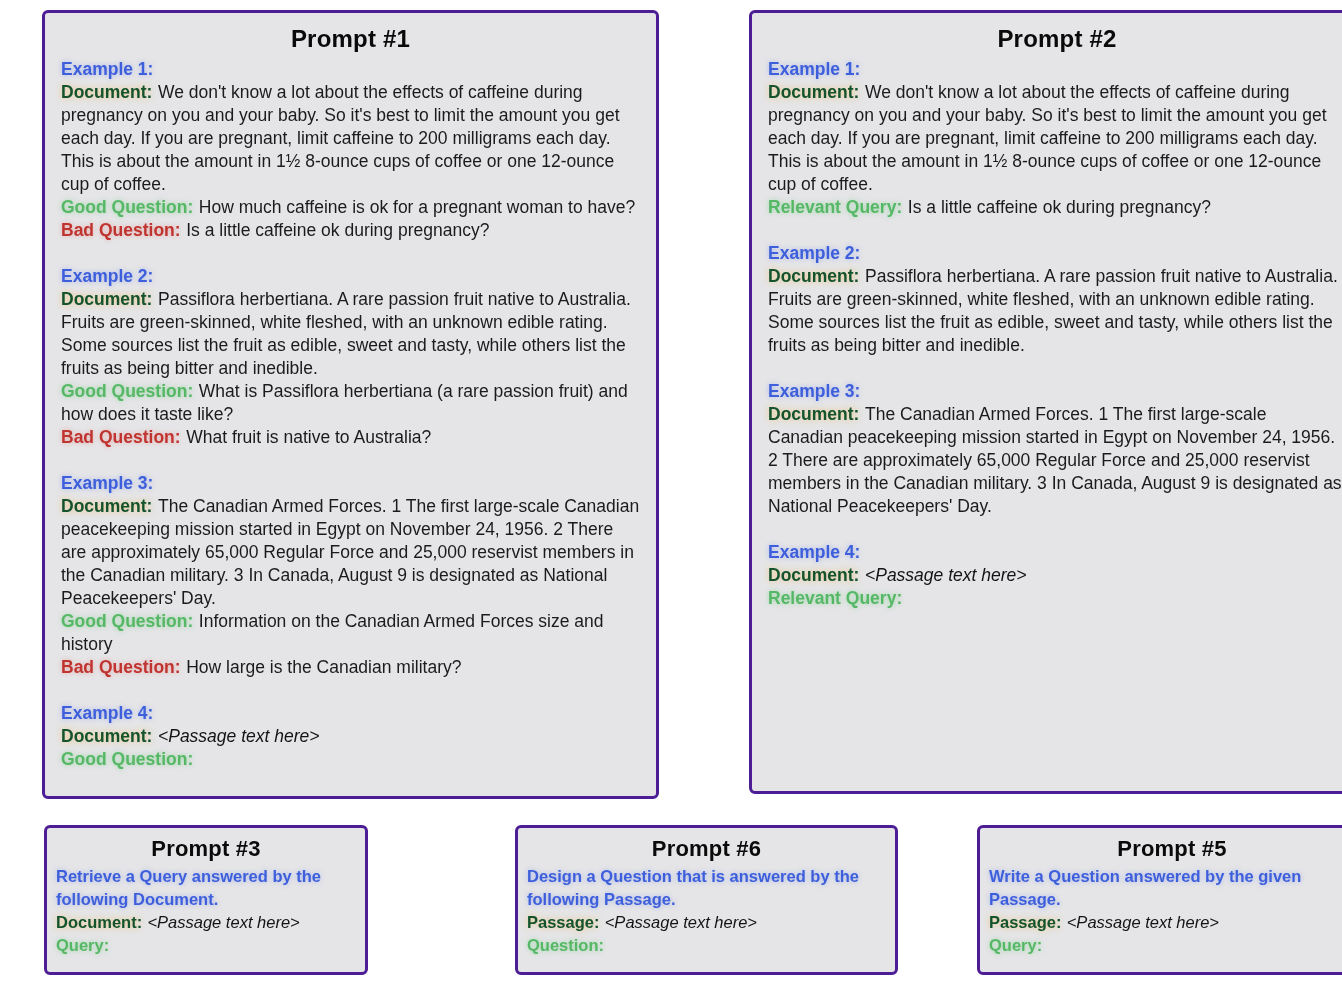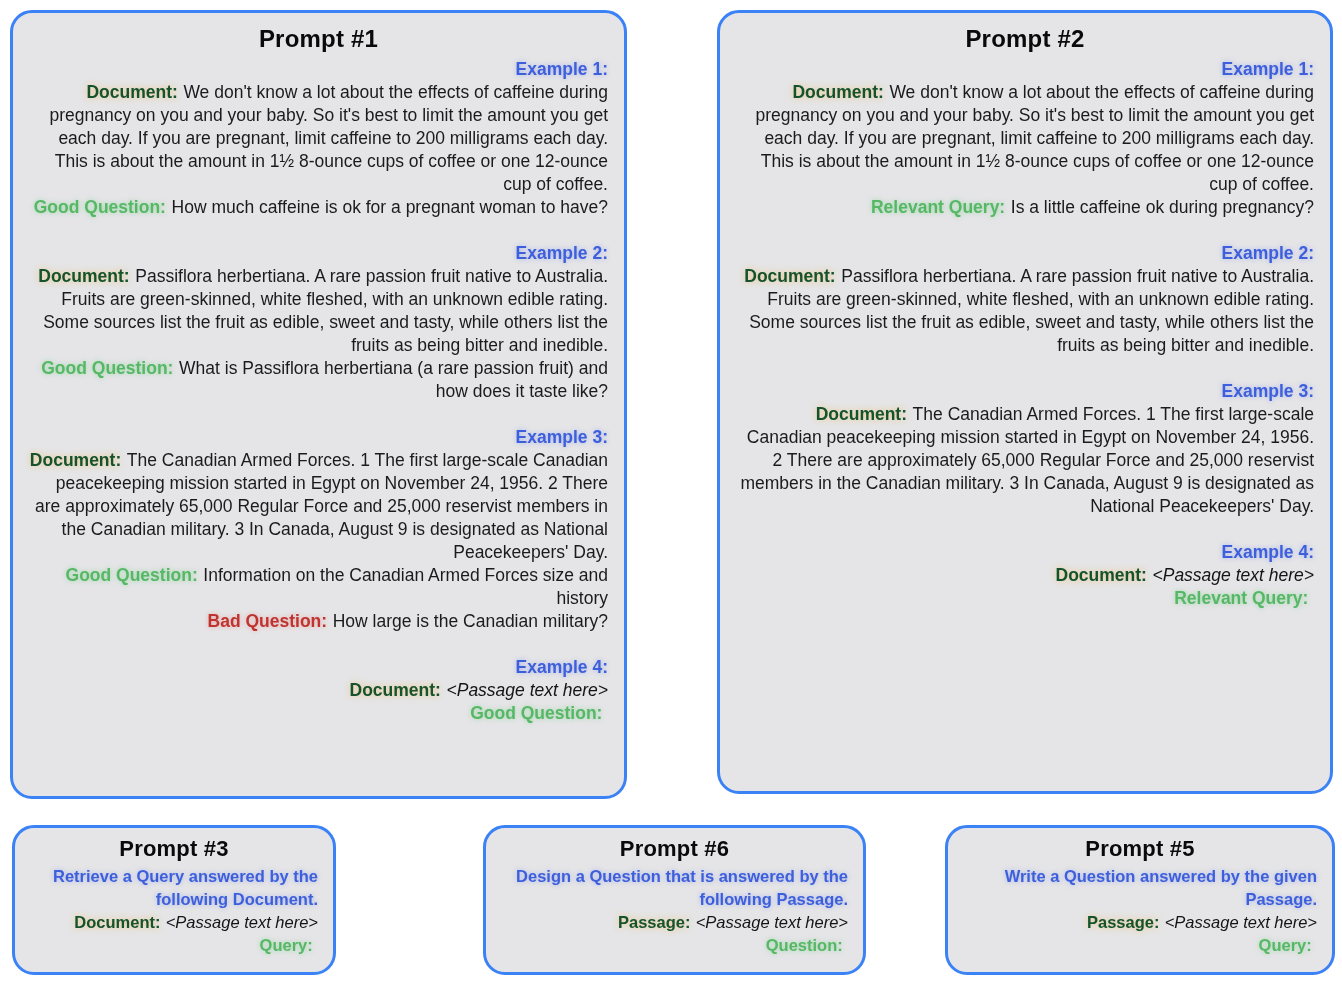--- a/index.html
+++ b/index.html
@@ -3,31 +3,32 @@
 <meta charset="utf-8">
 <style>
   html,body { margin:0; padding:0; }
   body {
     width:1342px; height:986px; position:relative; background:#ffffff;
     font-family:"Liberation Sans", sans-serif;
     -webkit-font-smoothing:antialiased;
   }
   .box {
     position:absolute; box-sizing:border-box;
-    background:#e5e5e7; border:3px solid #3b82f6; border-radius:22px;
+    background:#e5e5e7; border:3px solid #4c1d95; border-radius:6px;
     overflow:hidden;
+    margin-left:32px;
   }
   .title {
     text-align:center; font-weight:bold; color:#0a0a0a; letter-spacing:.2px;
   }
   .big .title { font-size:24px; margin-top:12px; }
   .small .title { font-size:22px; margin-top:8px; }
   .big .content { padding:5px 16px 0 16px; font-size:17.5px; line-height:23px; color:#1b1b1d; }
-  .small .content { padding:3px 15px 0 15px; font-size:16.5px; line-height:23px; color:#1b1b1d; }
-  .content p { margin:0;text-align:right; }
+  .small .content { padding:3px 15px 0 9px; font-size:16.5px; line-height:23px; color:#1b1b1d; }
+  .content p { margin:0; }
   .example { margin-bottom:23px; }
   .example:last-child { margin-bottom:0; }
   .hd { font-weight:bold; }
   .lbl { font-weight:bold; margin-right:.32em; }
   .c-blue   { color:#3e5fdb; text-shadow:0 0 5px rgba(95,125,235,.45); }
   .c-orange { color:#14532d; text-shadow:0 0 6px rgba(242,185,90,.70); }
   .c-green  { color:#56b866; text-shadow:0 0 5px rgba(110,205,125,.60); }
   .c-red    { color:#c03430; text-shadow:0 0 5px rgba(225,95,90,.40); }
   .ph { font-style:italic; color:#141416; }
   .instr { font-weight:bold; }
@@ -42,26 +43,28 @@
 <body>
 
 <div class="box big" id="box1">
   <div class="title">Prompt #1</div>
   <div class="content">
 
     <div class="example">
       <p><span class="hd c-blue">Example 1:</span></p>
       <p><span class="lbl c-orange">Document:</span><span>We don't know a lot about the effects of caffeine during pregnancy on you and your baby. So it's best to limit the amount you get each day. If you are pregnant, limit caffeine to 200 milligrams each day. This is about the amount in 1½ 8-ounce cups of coffee or one 12-ounce cup of coffee.</span></p>
       <p><span class="lbl c-green">Good Question:</span><span>How much caffeine is ok for a pregnant woman to have?</span></p>
+      <p><span class="lbl c-red">Bad Question:</span><span>Is a little caffeine ok during pregnancy?</span></p>
     </div>
 
     <div class="example">
       <p><span class="hd c-blue">Example 2:</span></p>
       <p><span class="lbl c-orange">Document:</span><span>Passiflora herbertiana. A rare passion fruit native to Australia. Fruits are green-skinned, white fleshed, with an unknown edible rating. Some sources list the fruit as edible, sweet and tasty, while others list the fruits as being bitter and inedible.</span></p>
       <p><span class="lbl c-green">Good Question:</span><span>What is Passiflora herbertiana (a rare passion fruit) and how does it taste like?</span></p>
+      <p><span class="lbl c-red">Bad Question:</span><span>What fruit is native to Australia?</span></p>
     </div>
 
     <div class="example">
       <p><span class="hd c-blue">Example 3:</span></p>
       <p><span class="lbl c-orange">Document:</span><span>The Canadian Armed Forces. 1 The first large-scale Canadian peacekeeping mission started in Egypt on November 24, 1956. 2 There are approximately 65,000 Regular Force and 25,000 reservist members in the Canadian military. 3 In Canada, August 9 is designated as National Peacekeepers' Day.</span></p>
       <p><span class="lbl c-green">Good Question:</span><span>Information on the Canadian Armed Forces size and history</span></p>
       <p><span class="lbl c-red">Bad Question:</span><span>How large is the Canadian military?</span></p>
     </div>
 
     <div class="example">

